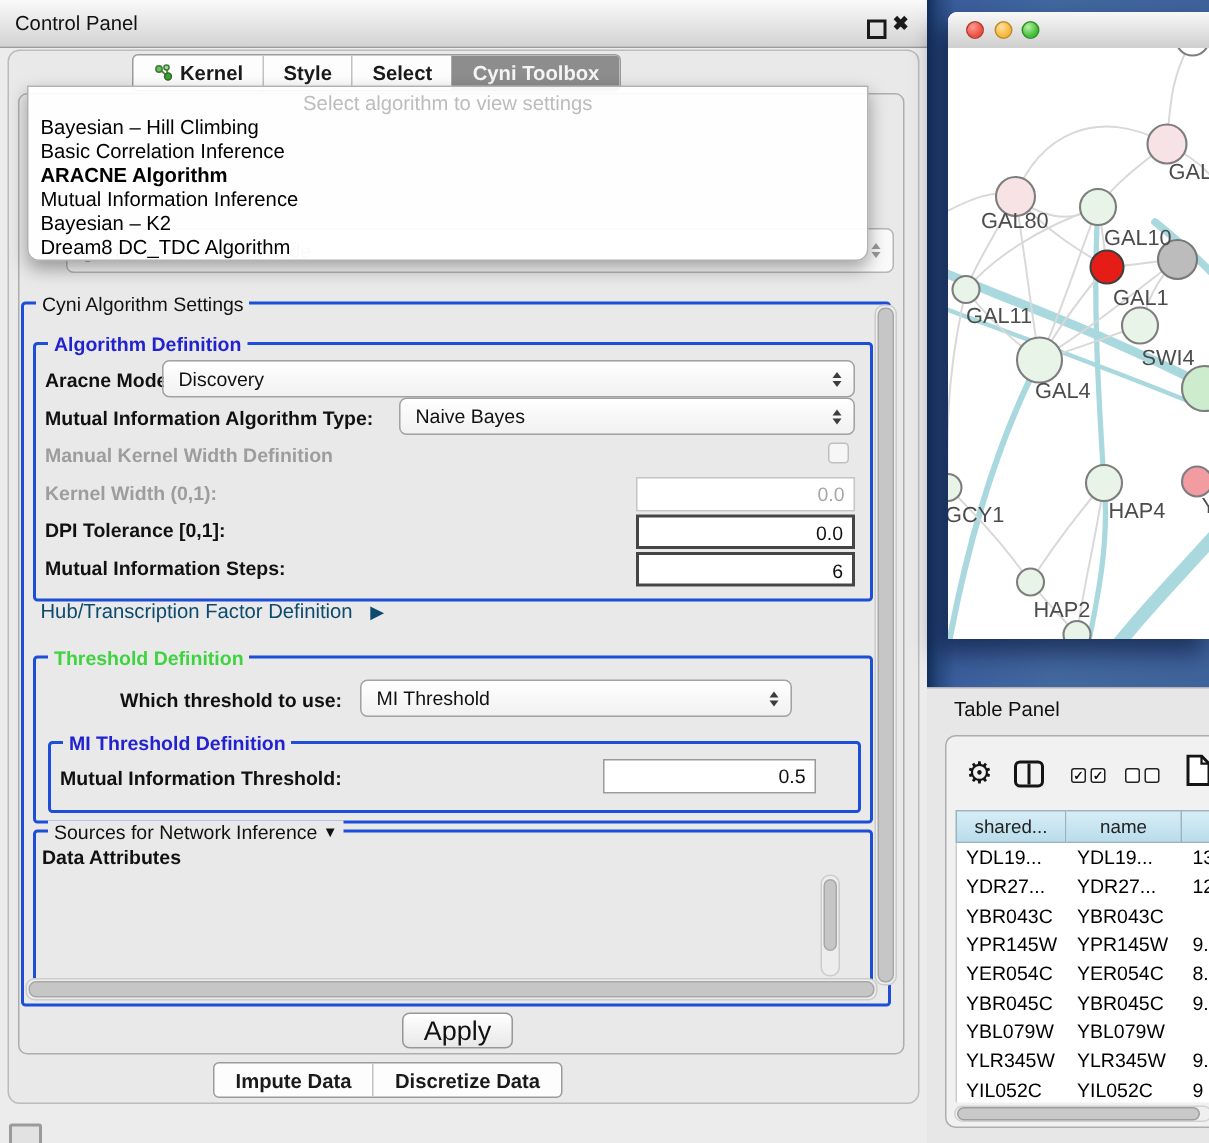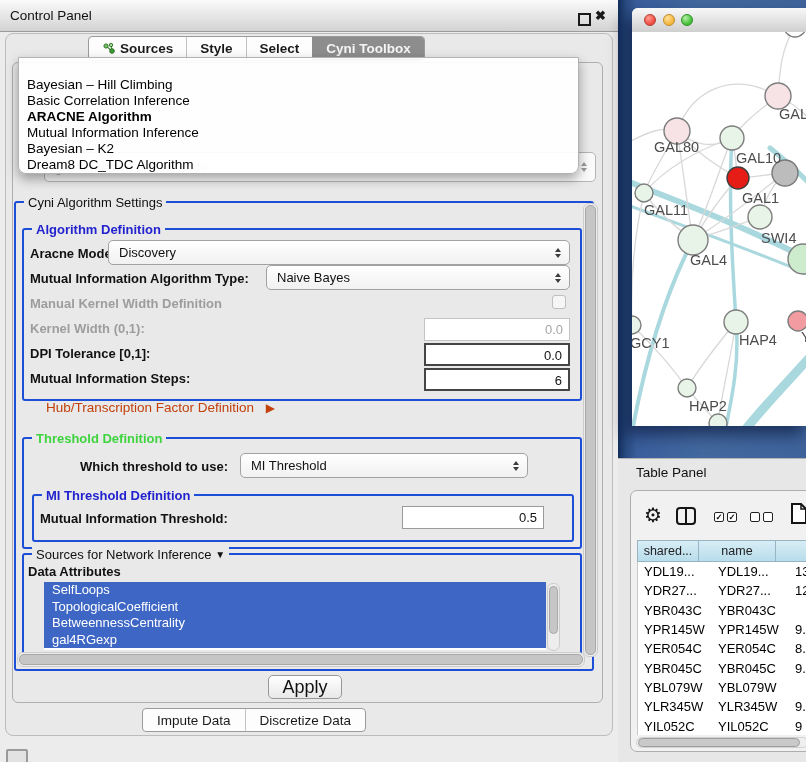--- a/index.html
+++ b/index.html
@@ -64,21 +64,21 @@
 
   .sb-track{background:#ededed;border:1px solid #cccccc;border-radius:6px}
   .sb-thumb{background:#c6c6c6;border:1px solid #a8a8a8;border-radius:5px}
 
   #apply-btn{left:268px;top:675px;width:72px;height:22px;border:1px solid #979797;border-radius:5px;
              background:linear-gradient(#ffffff,#e8e8e8);font-size:18px;color:#111;
              display:flex;align-items:center;justify-content:center}
 
   #bottom-tabs{left:142px;top:708px;height:22px;display:flex;background:#fdfdfd;border:1px solid #9b9b9b;
                border-radius:4px;overflow:hidden}
-  .btab{display:flex;align-items:center;padding:0 14px;font-size:13.5px;font-weight:normal;color:#1a1a1a;
+  .btab{display:flex;align-items:center;padding:0 14px;font-size:13.5px;font-weight:bold;color:#1a1a1a;
         border-left:1px solid #c2c2c2;white-space:nowrap}
   .btab:first-child{border-left:none}
   .btab.sel{background:#8d8d8d;color:#f5f5f5;border-left-color:#8d8d8d}
 
   #mini-icon{left:6px;top:749px;width:18px;height:13px;border:2px solid #9a9a9a;background:#e2e2e2;border-radius:2px}
 
   
   #desktop{left:618px;top:0;width:188px;height:458px;
            background:linear-gradient(90deg,#132e5b 0%,#27497e 4%,#3a5e9c 10%,#42689f 45%,#3e639b 100%)}
   #net-window{left:632px;top:8px;width:178px;height:418px;border-radius:6px 0 0 0;
@@ -104,21 +104,21 @@
       text-align:center;color:#111;background:#fff;box-sizing:border-box;font-weight:bold}
   #tb-checked{left:714px;top:512px}
   #tb-unchecked{left:750px;top:512px}
   #tb-page{left:790px;top:503px}
 
   #tbl-head{left:637px;top:540px;display:flex;height:22px}
   .th{box-sizing:border-box;border:1px solid #98b4c2;border-left:none;
       background:linear-gradient(#d7edf6,#b9ddeb);font-size:12.5px;color:#222;
       display:flex;align-items:center;justify-content:center}
   .th:first-child{border-left:1px solid #98b4c2}
-  .th.c0{width:62px}.th.c1{width:77px}.th.c2{width:62px}
+  .th.c0{width:74px}.th.c1{width:77px}.th.c2{width:62px}
   #tbl-body{left:637px;top:562px;width:173px;height:173px;background:#fff;overflow:hidden;
             border-left:1px solid #c9c9c9}
   .tr{height:19.3px;display:flex;align-items:center;font-size:13px;color:#000}
   .td{box-sizing:border-box;padding-left:6px;white-space:nowrap;overflow:hidden}
   .td.c0{width:74px}.td.c1{width:77px}.td.c2{flex:1}
 
   #tp-hscroll{left:636px;top:737px;width:172px;height:11px;background:#efefef;border:1px solid #d2d2d2;border-radius:6px;box-sizing:border-box}
   #tp-hthumb{left:638px;top:738px;width:162px;height:9px;background:#c9c9c9;border:1px solid #9e9e9e;border-radius:5px;box-sizing:border-box}
 </style>
 </head>
@@ -139,21 +139,21 @@
       <div class="ttab">
         <span class="net-ic">
           <svg width="13" height="13" viewBox="0 0 13 13">
             <line x1="4" y1="4" x2="10" y2="9" stroke="#4a8f3c" stroke-width="1.2"></line>
             <line x1="9" y1="3" x2="10" y2="9" stroke="#4a8f3c" stroke-width="1.2"></line>
             <circle cx="4" cy="4" r="2.1" fill="#6abf5e" stroke="#3c7a33"></circle>
             <circle cx="9" cy="3" r="1.7" fill="#a5d69a" stroke="#3c7a33"></circle>
             <circle cx="10" cy="9" r="2.3" fill="#3f9e35" stroke="#2d6e27"></circle>
           </svg>
         </span>
-        <span class="tlab">Sources</span>
+        <span class="tlab">Kernel</span>
       </div>
       <div class="ttab">
         <span class="tlab">Style</span>
       </div>
       <div class="ttab">
         <span class="tlab">Select</span>
       </div>
       <div class="ttab sel">
         <span class="tlab">Cyni Toolbox</span>
       </div>
@@ -198,21 +198,21 @@
 
   <span class="abs flabel dis" style="left:30px;top:321px;z-index:2">Kernel Width (0,1):</span>
   <div class="abs field disabled" style="left:424px;top:318px;width:146px;height:23px;z-index:2">0.0</div>
 
   <span class="abs flabel" style="left:30px;top:346px;z-index:2">DPI Tolerance [0,1]:</span>
   <div class="abs field strong" style="left:424px;top:343px;width:146px;height:23px;z-index:2">0.0</div>
 
   <span class="abs flabel" style="left:30px;top:371px;z-index:2">Mutual Information Steps:</span>
   <div class="abs field strong" style="left:424px;top:368px;width:146px;height:23px;z-index:2">6</div>
 
-  <span class="abs" style="left:46px;top:400px;font-size:13.5px;color:#c2410c;z-index:2">
+  <span class="abs" style="left:27px;top:400px;font-size:13.5px;color:#0c4a6e;z-index:2">
     <span>Hub/Transcription Factor Definition</span>
     <span class="tri" style="font-size:12px;margin-left:8px">▶</span>
   </span>
 
   <div class="abs group" style="left:22px;top:437px;width:556px;height:108px;z-index:2">
     <span class="gtitle green">Threshold Definition</span>
   </div>
 
   <span class="abs flabel" style="left:80px;top:459px;z-index:2">Which threshold to use:</span>
   <div class="abs combo" style="left:240px;top:453px;width:288px;height:25px;z-index:2">
@@ -229,42 +229,37 @@
   <span class="abs flabel" style="left:40px;top:511px;z-index:2">Mutual Information Threshold:</span>
   <div class="abs field" style="left:402px;top:506px;width:142px;height:23px;z-index:2">0.5</div>
 
   <div class="abs group" style="left:22px;top:553px;width:556px;height:109px;z-index:2">
     <span class="gtitle">
       <span>Sources for Network Inference</span>
       <span class="tri"> ▼</span>
     </span>
   </div>
   <span class="abs flabel" style="left:28px;top:564px;z-index:2">Data Attributes</span>
-  <div class="abs" id="attr-list" style="z-index:2">
-      <div class="attr-item">SelfLoops</div>
-      <div class="attr-item">TopologicalCoefficient</div>
-      <div class="attr-item">BetweennessCentrality</div>
-      <div class="attr-item">gal4RGexp</div>
-    </div>
   <div class="abs sb-track" style="left:547px;top:583px;width:11px;height:66px;z-index:2"></div>
   <div class="abs sb-thumb" style="left:549px;top:586px;width:7px;height:46px;z-index:2"></div>
 
   <div class="abs sb-track" style="left:583px;top:203px;width:13px;height:452px;z-index:2"></div>
   <div class="abs sb-thumb" style="left:585px;top:205px;width:9px;height:448px;z-index:2"></div>
   <div class="abs sb-track" style="left:17px;top:652px;width:566px;height:13px;z-index:2"></div>
   <div class="abs sb-thumb" style="left:19px;top:654px;width:562px;height:9px;z-index:2"></div>
 
   <div class="abs" id="apply-btn" style="z-index:2">Apply</div>
 
   <div class="abs" id="bottom-tabs">
       <div class="btab">Impute Data</div>
       <div class="btab">Discretize Data</div>
     </div>
 
   <div class="abs" id="algo-popup">
+    <div id="popup-header">Select algorithm to view settings</div>
     <div id="popup-items">
         <div class="pitem">Bayesian – Hill Climbing</div>
         <div class="pitem">Basic Correlation Inference</div>
         <div class="pitem pbold">ARACNE Algorithm</div>
         <div class="pitem">Mutual Information Inference</div>
         <div class="pitem">Bayesian – K2</div>
         <div class="pitem">Dream8 DC_TDC Algorithm</div>
       </div>
   </div>
 

